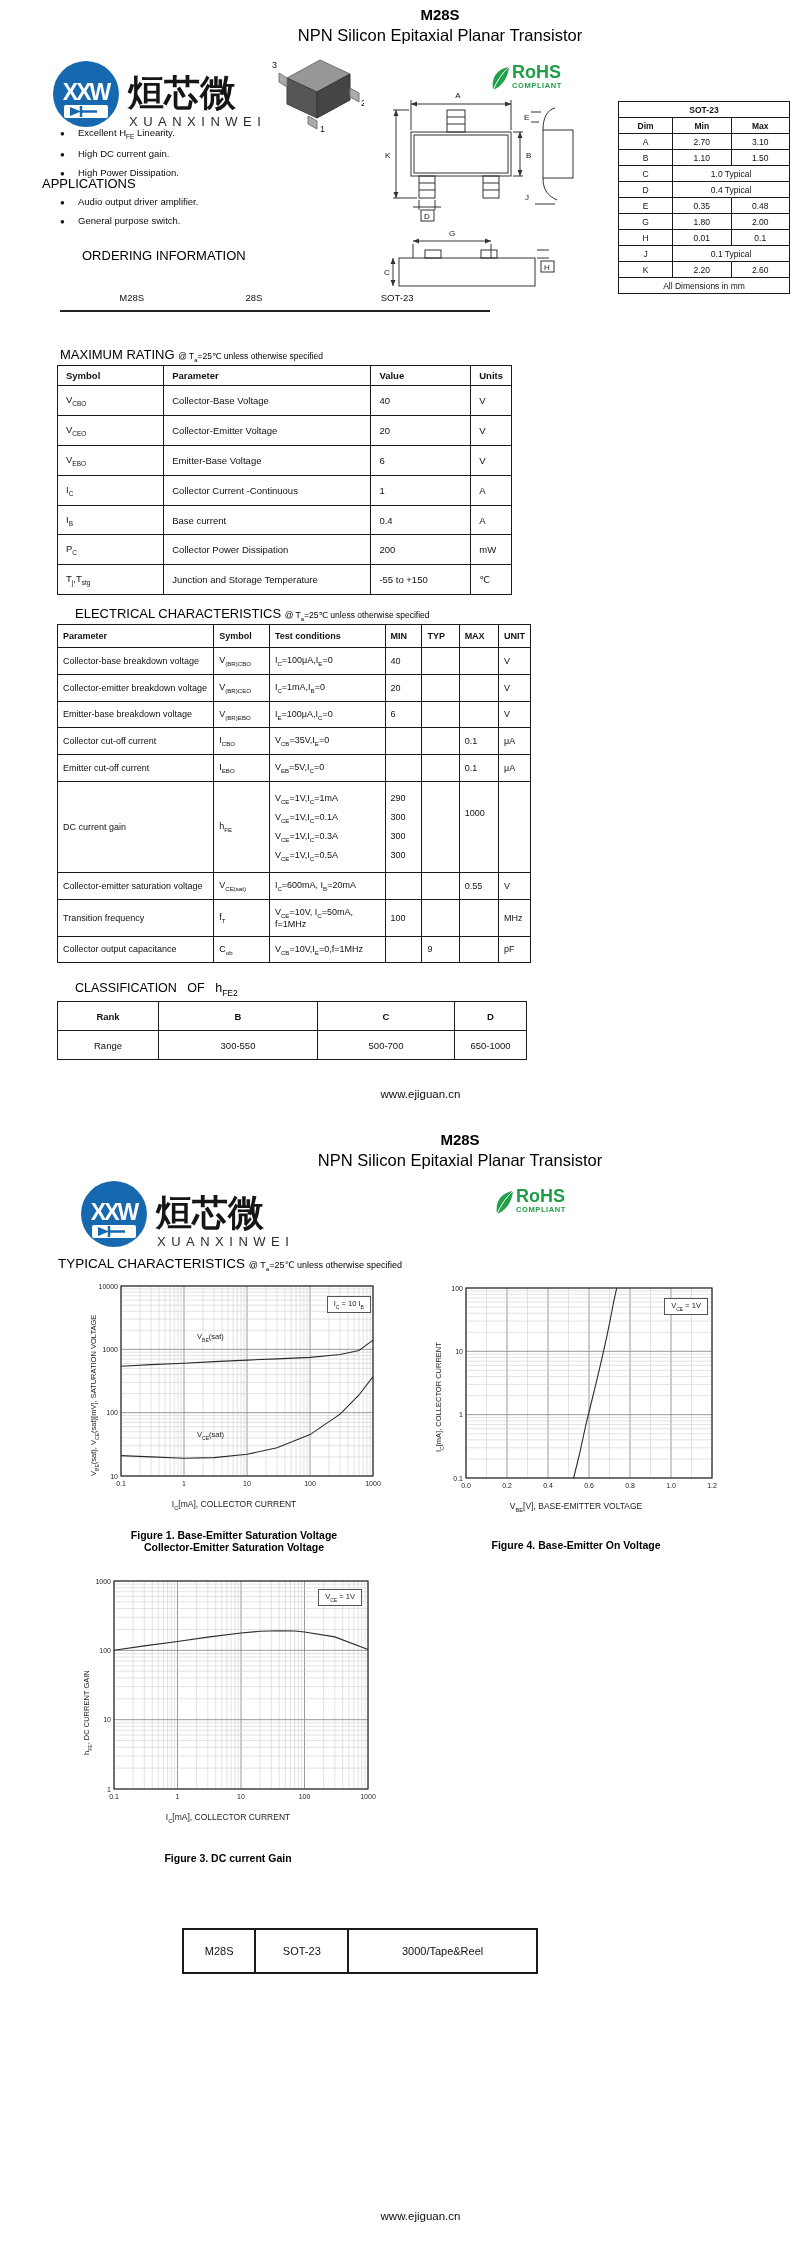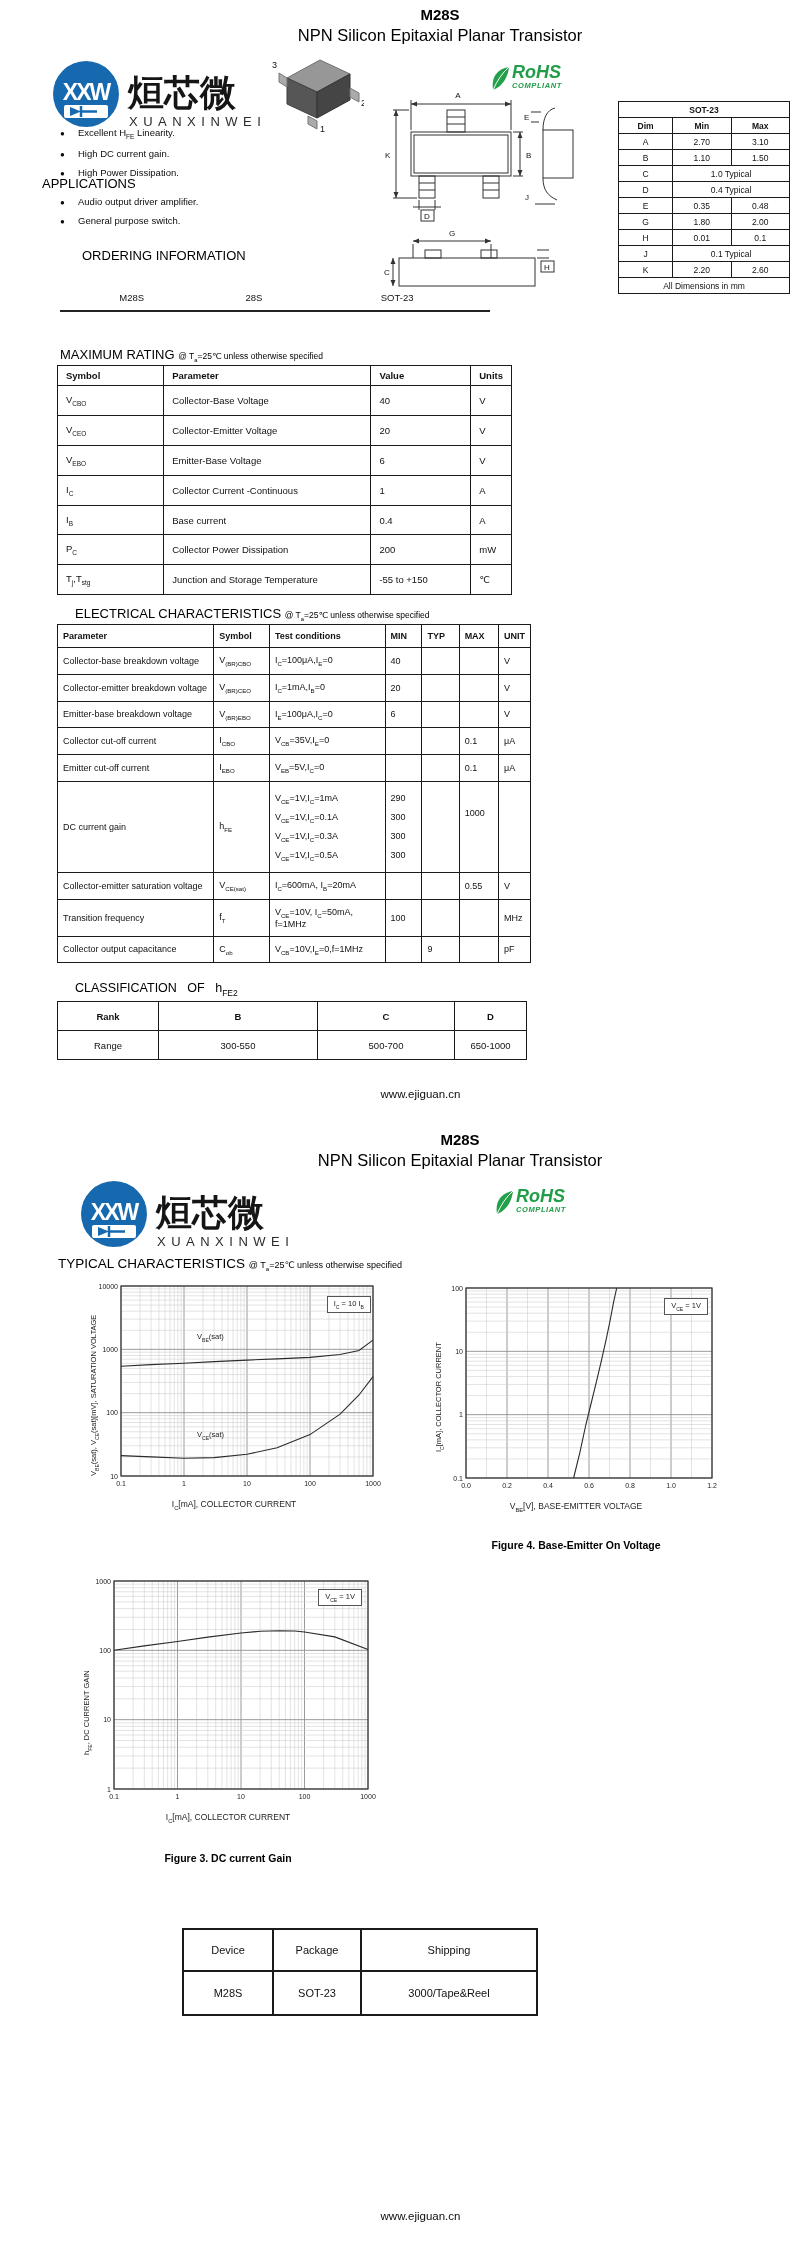--- a/index.html
+++ b/index.html
@@ -7,21 +7,21 @@
   .abs{position:absolute;}
   .center{text-align:center;}
   sub{font-size:0.68em;}
   
   .doc-title{font-size:15px;font-weight:bold;color:#000;}
   .doc-subtitle{font-size:16.5px;color:#000;margin-top:3px;}
   
   .logo-cn{font-size:36px;font-weight:bold;fill:#151515;}
   .logo-en{font-size:13px;letter-spacing:5.5px;fill:#2b2b2b;}
   
-  .rohs{display:flex;align-items:flex-start;font-style:italic;}
+  .rohs{display:flex;align-items:flex-start;}
   .rohs-name{font-size:18px;font-weight:bold;color:#1f9d47;line-height:17px;}
   .rohs-sub{font-size:7.5px;font-weight:bold;color:#1f9d47;letter-spacing:0.6px;}
   
   .blist{font-size:9.5px;color:#0d0d0d;}
   .blist .row{display:flex;margin-bottom:8px;align-items:baseline;}
   .blist .dot{width:18px;font-size:8px;}
   .sec-heading{font-size:13px;color:#000;}
   .sec-heading .cond{font-size:8.5px;}
   
   table{border-collapse:collapse;}
@@ -568,20 +568,24 @@
         <text x="33" y="71.83333333333334" text-anchor="end" font-size="7" fill="#1c1c1c">1000</text>
         <text x="33" y="8.5" text-anchor="end" font-size="7" fill="#1c1c1c">10000</text>
         <path d="M36.0,86.3 L66.1,84.6 L99.0,83.2 L129.1,81.6 L162.0,80.1 L192.1,78.9 L225.0,77.4 L255.1,74.5 L274.0,70.5 L288.0,60.1" fill="none" stroke="#2b2b2b" stroke-width="1.1"></path>
         <path d="M36.0,175.6 L66.1,176.9 L99.0,178.3 L129.1,177.6 L162.0,174.3 L192.1,167.7 L225.0,154.6 L255.1,134.1 L274.0,115.0 L288.0,96.7" fill="none" stroke="#2b2b2b" stroke-width="1.1"></path>
       </svg>
     <div class="annot" style="right:12px;top:16px;">I<sub>C</sub> = 10 I<sub>B</sub></div>
     <div class="series-label" style="left:112px;top:52px;">V<sub>BE</sub>(sat)</div>
     <div class="series-label" style="left:112px;top:150px;">V<sub>CE</sub>(sat)</div>
   </div>
   <div class="xlabel">I<sub>C</sub>[mA], COLLECTOR CURRENT</div>
+  <div class="fig-caption" style="margin-top:18px;">
+    <div>Figure 1. Base-Emitter Saturation Voltage</div>
+    <div>Collector-Emitter Saturation Voltage</div>
+  </div>
 </div>
 
 <div class="figure" style="left:430px;top:1282px;width:292px;">
   <div class="chart">
     <div class="ylabel" style="left:4px;top:170px;">I<sub>C</sub>[mA], COLLECTOR CURRENT</div>
     <svg width="292" height="212">
         <line x1="36" y1="6" x2="36" y2="196" stroke="#8f8f8f" stroke-width="0.9"></line>
         <line x1="56.5" y1="6" x2="56.5" y2="196" stroke="#cccccc" stroke-width="0.55"></line>
         <line x1="77" y1="6" x2="77" y2="196" stroke="#8f8f8f" stroke-width="0.9"></line>
         <line x1="97.50000000000001" y1="6" x2="97.50000000000001" y2="196" stroke="#cccccc" stroke-width="0.55"></line>
@@ -728,25 +732,20 @@
     <div class="annot" style="right:16px;top:14px;">V<sub>CE</sub> = 1V</div>
   </div>
   <div class="xlabel">I<sub>C</sub>[mA], COLLECTOR CURRENT</div>
   <div class="fig-caption" style="margin-top:28px;">
     <div>Figure 3. DC current Gain</div>
   </div>
 </div>
 
 <table class="abs ship-table" style="left:182px;top:1928px;">
   <tbody>
-      <tr class="hd">
-    <td style="width:86px;">Device</td>
-    <td style="width:84px;">Package</td>
-    <td>Shipping</td>
-  </tr>
   <tr class="dt">
     <td>M28S</td>
     <td>SOT-23</td>
     <td>3000/Tape&amp;Reel</td>
   </tr>
 </tbody>
   </table>
 
 <div class="abs center footer-url" style="left:0;top:2210px;">www.ejiguan.cn</div>
 

